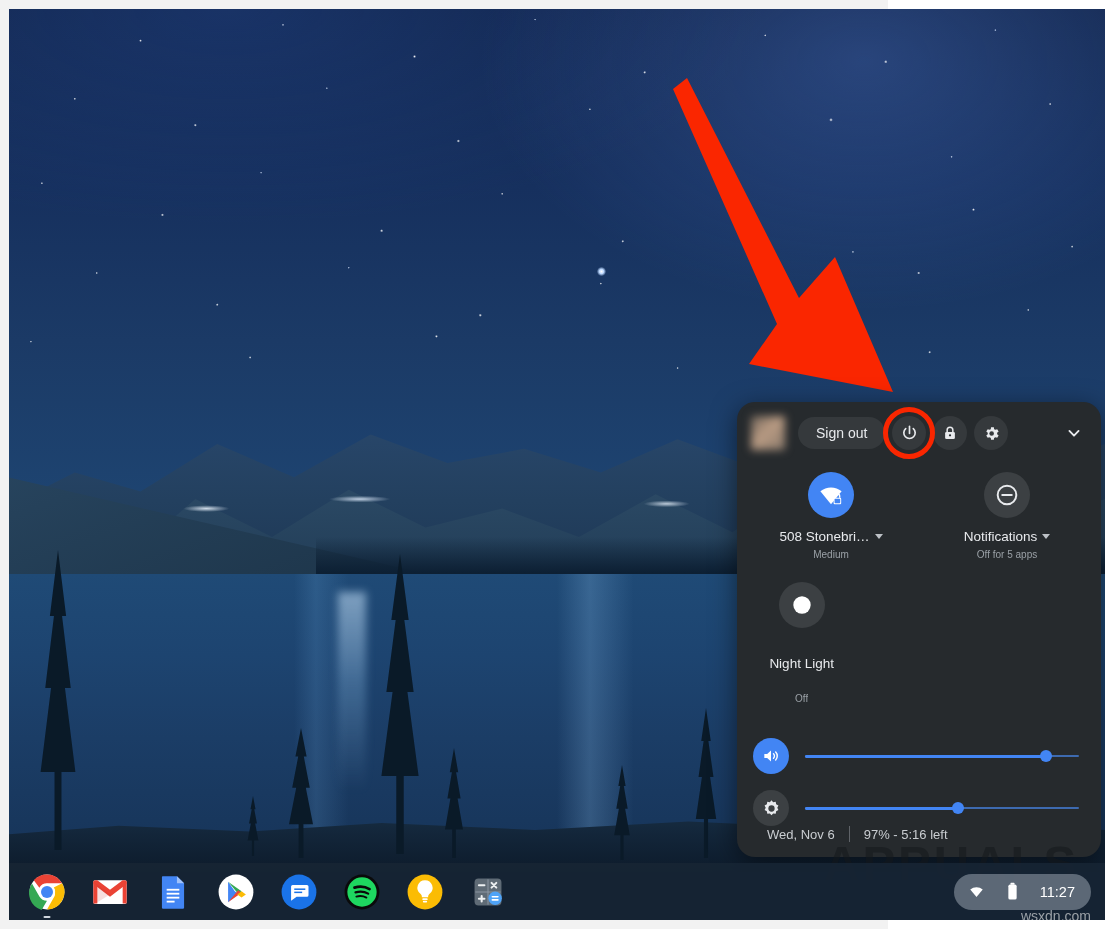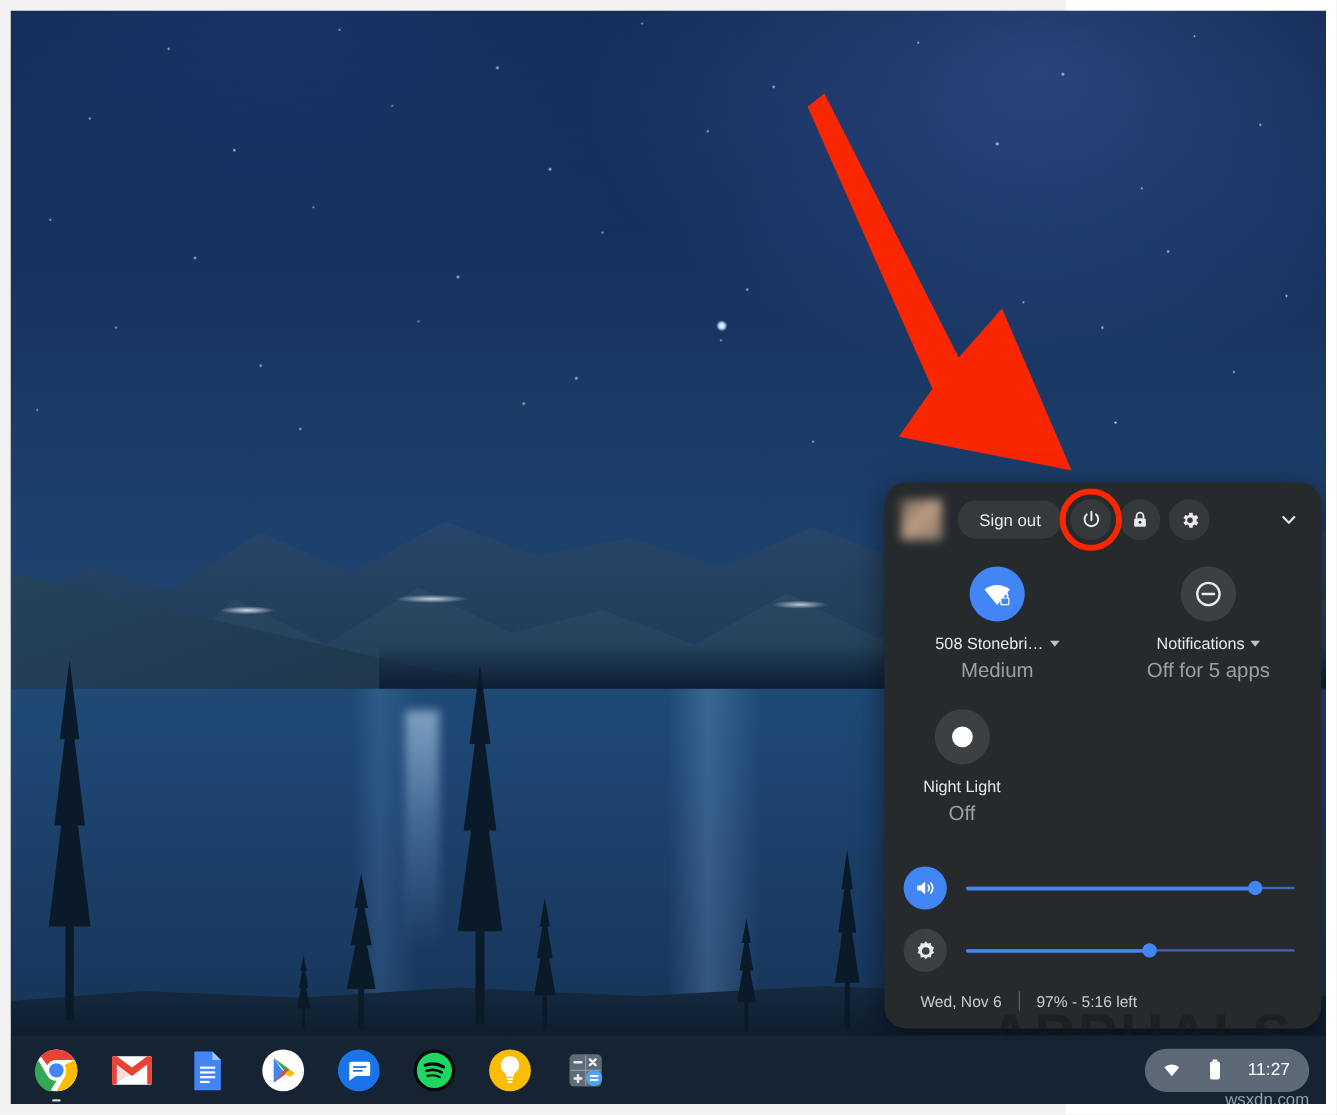--- a/index.html
+++ b/index.html
@@ -210,21 +210,21 @@
   
   .tile-row {
     display: flex; align-items: center;
     padding: 8px 6px 0 6px;
   }
   .tile {
     flex: 1 1 0; min-width: 0;
     display: flex; flex-direction: column; align-items: center;
     cursor: pointer; padding: 0 4px;
   }
-  .tile-row.single .tile { flex: 0 0 33.33%; }
+  .tile-row.single .tile { flex: 0 0 33.33%; gap: 17px; }
   .tile-icon {
     width: 46px; height: 46px; border-radius: 50%;
     background: #3c4043;
     display: flex; align-items: center; justify-content: center;
     margin-bottom: 11px;
   }
   .tile-icon.on { background: #4285f4; }
   .tile-label {
     font-size: 13.5px; color: #e8eaed;
     display: flex; align-items: center; gap: 5px;
@@ -233,21 +233,21 @@
   .tile-label .txt {
     overflow: hidden; text-overflow: ellipsis; white-space: nowrap;
   }
   .caret {
     width: 0; height: 0; flex: 0 0 auto;
     border-left: 4.5px solid transparent;
     border-right: 4.5px solid transparent;
     border-top: 5px solid #bdc1c6;
   }
   .tile-sub {
-    font-size: 17px; color: #9aa0a6; margin-top: 5px; text-align: center;
+    font-size: 10px; color: #9aa0a6; margin-top: 5px; text-align: center;
     white-space: nowrap; overflow: hidden; text-overflow: ellipsis; max-width: 100%;
   }
 
   
   .slider-row {
     display: flex; align-items: center;
     padding: 0 22px 0 16px; height: 52px; gap: 16px;
   }
   .slider-icon {
     width: 36px; height: 36px; border-radius: 50%;

